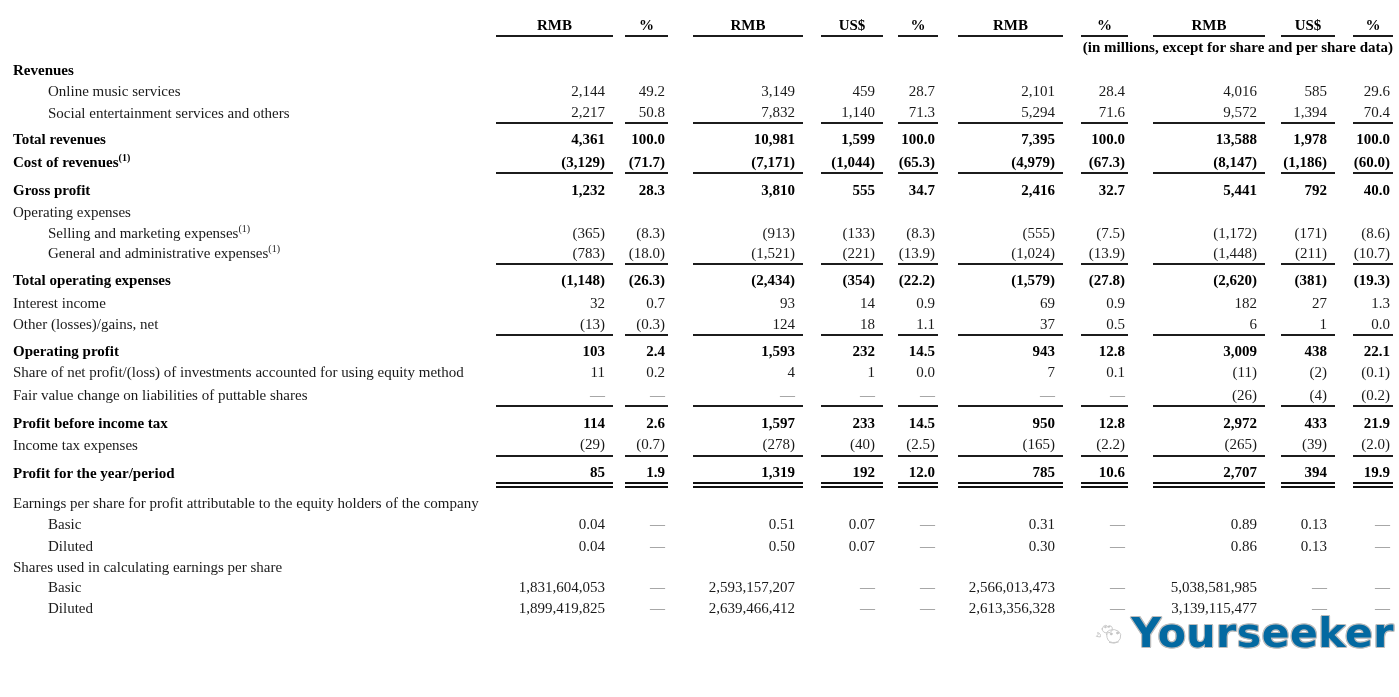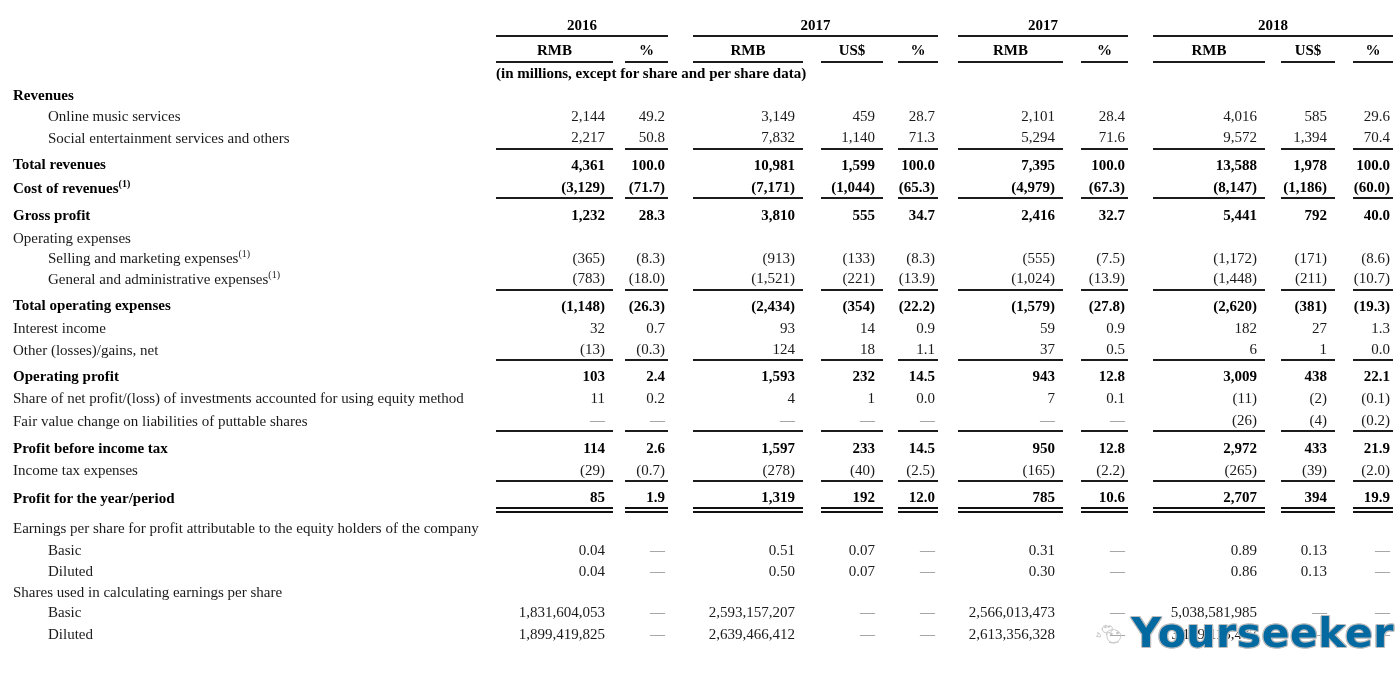--- a/index.html
+++ b/index.html
@@ -14,21 +14,21 @@
   .lbl.ind{padding-left:45px;}
   .lbl.wrap{padding-left:38px;text-indent:-28px;}
   .b{font-weight:bold;color:#000;}
   .num{text-align:right;white-space:nowrap;}
   .rmb,.usd{padding-right:8px;}
   .pct{padding-right:3px;}
   .dash{color:#8a8a8a;}
   .r1{border-bottom:2px solid #1c1c1c;}
   .r2{border-bottom:6px double #111;}
   .hline{border-bottom:2px solid #1c1c1c;text-align:center;padding-top:4px;padding-bottom:1px;}
-  .note{text-align:left;font-weight:bold;color:#000;padding:1px 0 2px;}
+  .note{text-align:right;font-weight:bold;color:#000;padding:1px 0 2px;}
   sup{font-size:10px;line-height:0;}
   .gap{padding:0;}
   .watermark{
     position:absolute;left:1094px;top:595px;width:300px;height:75px;
     display:flex;align-items:center;z-index:5;pointer-events:none;
   }
   .wm-text{
     font-family:"DejaVu Sans", sans-serif;font-weight:bold;font-size:41px;letter-spacing:0.5px;
     color:#0369a1;margin-left:2px;
     text-shadow:1.2px 0 0 #bdbdbd,-1.2px 0 0 #bdbdbd,0 1.2px 0 #bdbdbd,0 -1.2px 0 #bdbdbd,
@@ -57,30 +57,20 @@
       <col style="width:25px">
       <col style="width:112px">
     <col style="width:16px">
       <col style="width:54px">
       <col style="width:18px">
       <col style="width:40px">
   </colgroup>
   <thead>
     <tr>
       <td class="lbl"></td>
-      <th colspan="3" class="hline">2016</th>
-      <td class="gap"></td>
-      <th colspan="5" class="hline">2017</th>
-      <td class="gap"></td>
-      <th colspan="3" class="hline">2017</th>
-      <td class="gap"></td>
-      <th colspan="5" class="hline">2018</th>
-    </tr>
-    <tr>
-      <td class="lbl"></td>
       <th class="hline">RMB</th>
       <td class="gap"></td>
       <th class="hline">%</th>
       <td class="gap"></td>
       <th class="hline">RMB</th>
       <td class="gap"></td>
       <th class="hline">US$</th>
       <td class="gap"></td>
       <th class="hline">%</th>
       <td class="gap"></td>
@@ -325,21 +315,21 @@
         <td class="num rmb" style="padding-top: 3px;">32</td>
         <td class="gap"></td>
         <td class="num pct" style="padding-top: 3px;">0.7</td>
         <td class="gap"></td>
         <td class="num rmb" style="padding-top: 3px;">93</td>
         <td class="gap"></td>
         <td class="num usd" style="padding-top: 3px;">14</td>
         <td class="gap"></td>
         <td class="num pct" style="padding-top: 3px;">0.9</td>
         <td class="gap"></td>
-        <td class="num rmb" style="padding-top: 3px;">59</td>
+        <td class="num rmb" style="padding-top: 3px;">69</td>
         <td class="gap"></td>
         <td class="num pct" style="padding-top: 3px;">0.9</td>
         <td class="gap"></td>
         <td class="num rmb" style="padding-top: 3px;">182</td>
         <td class="gap"></td>
         <td class="num usd" style="padding-top: 3px;">27</td>
         <td class="gap"></td>
         <td class="num pct" style="padding-top: 3px;">1.3</td>
       </tr>
       <tr>

